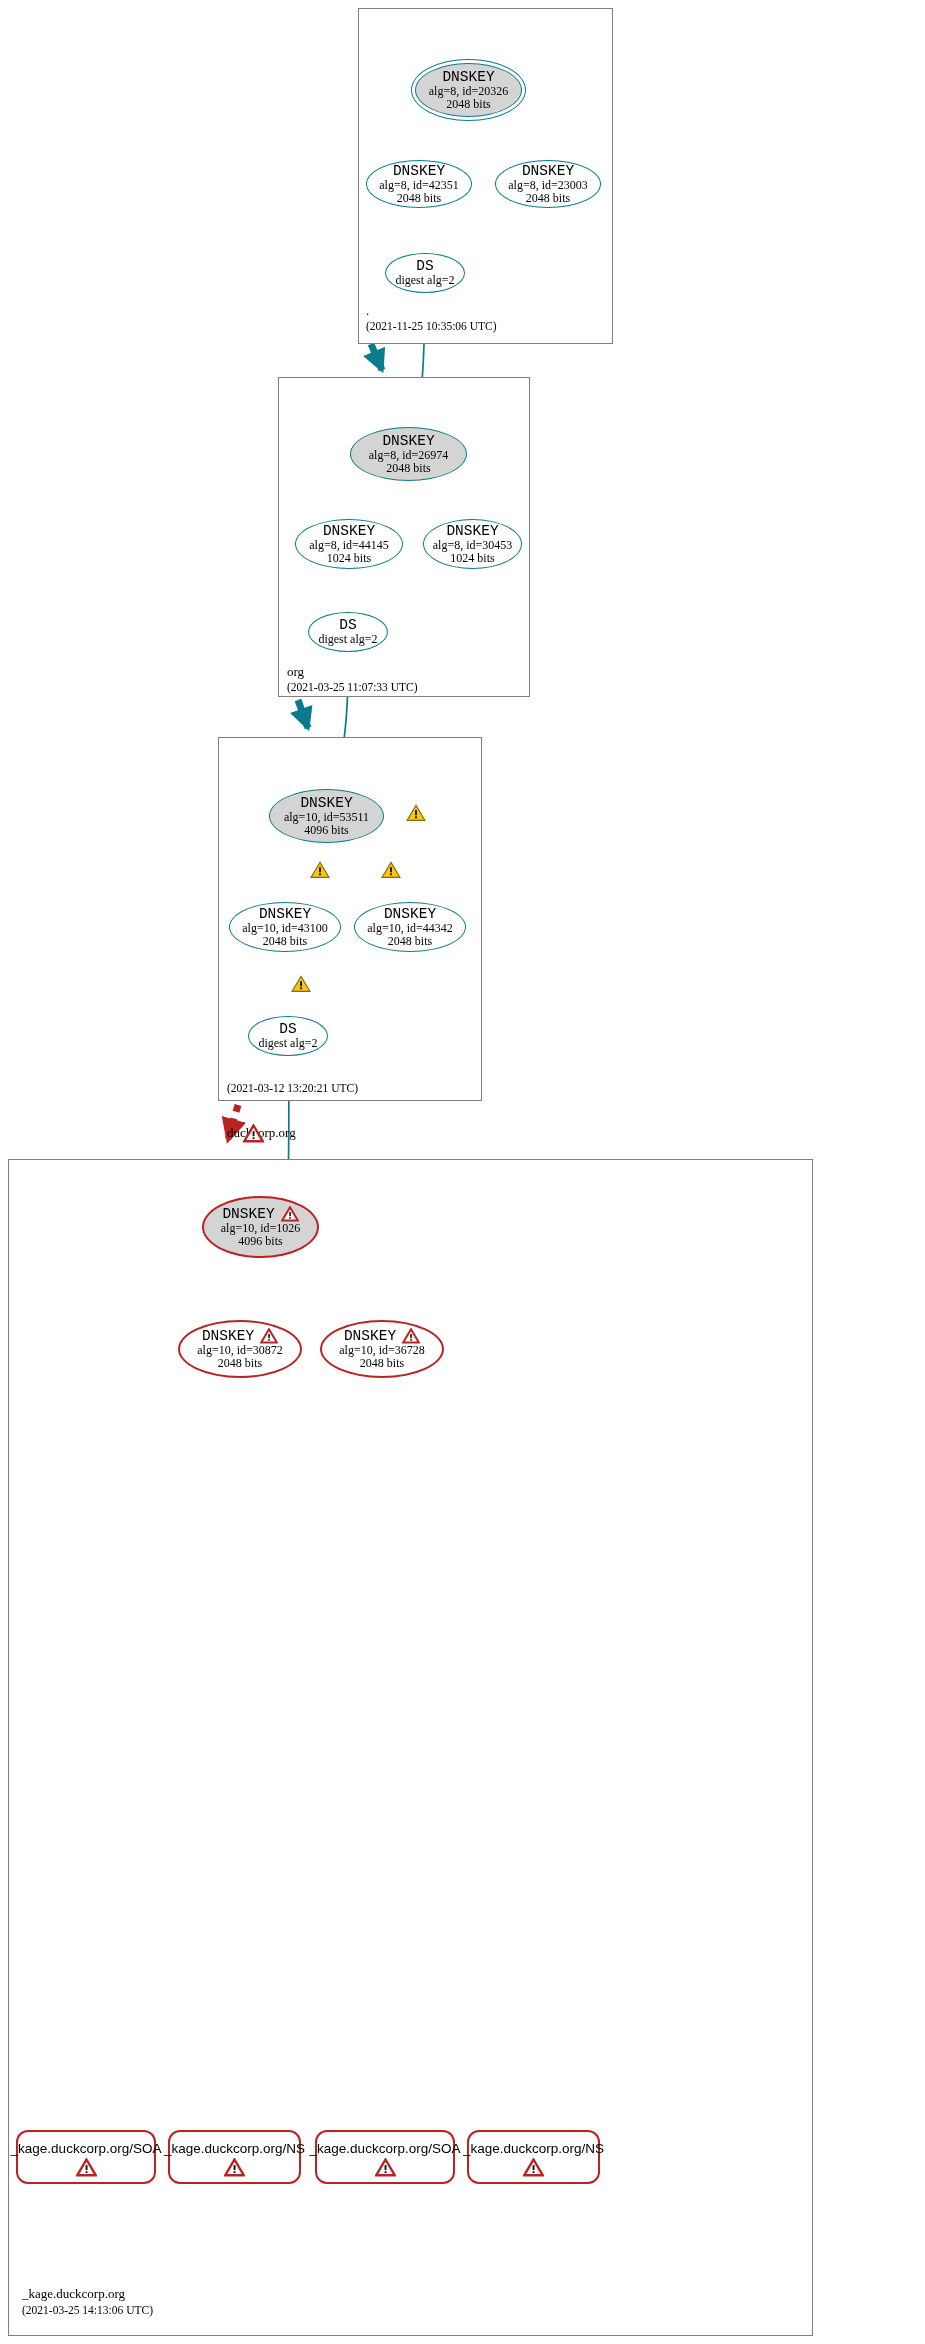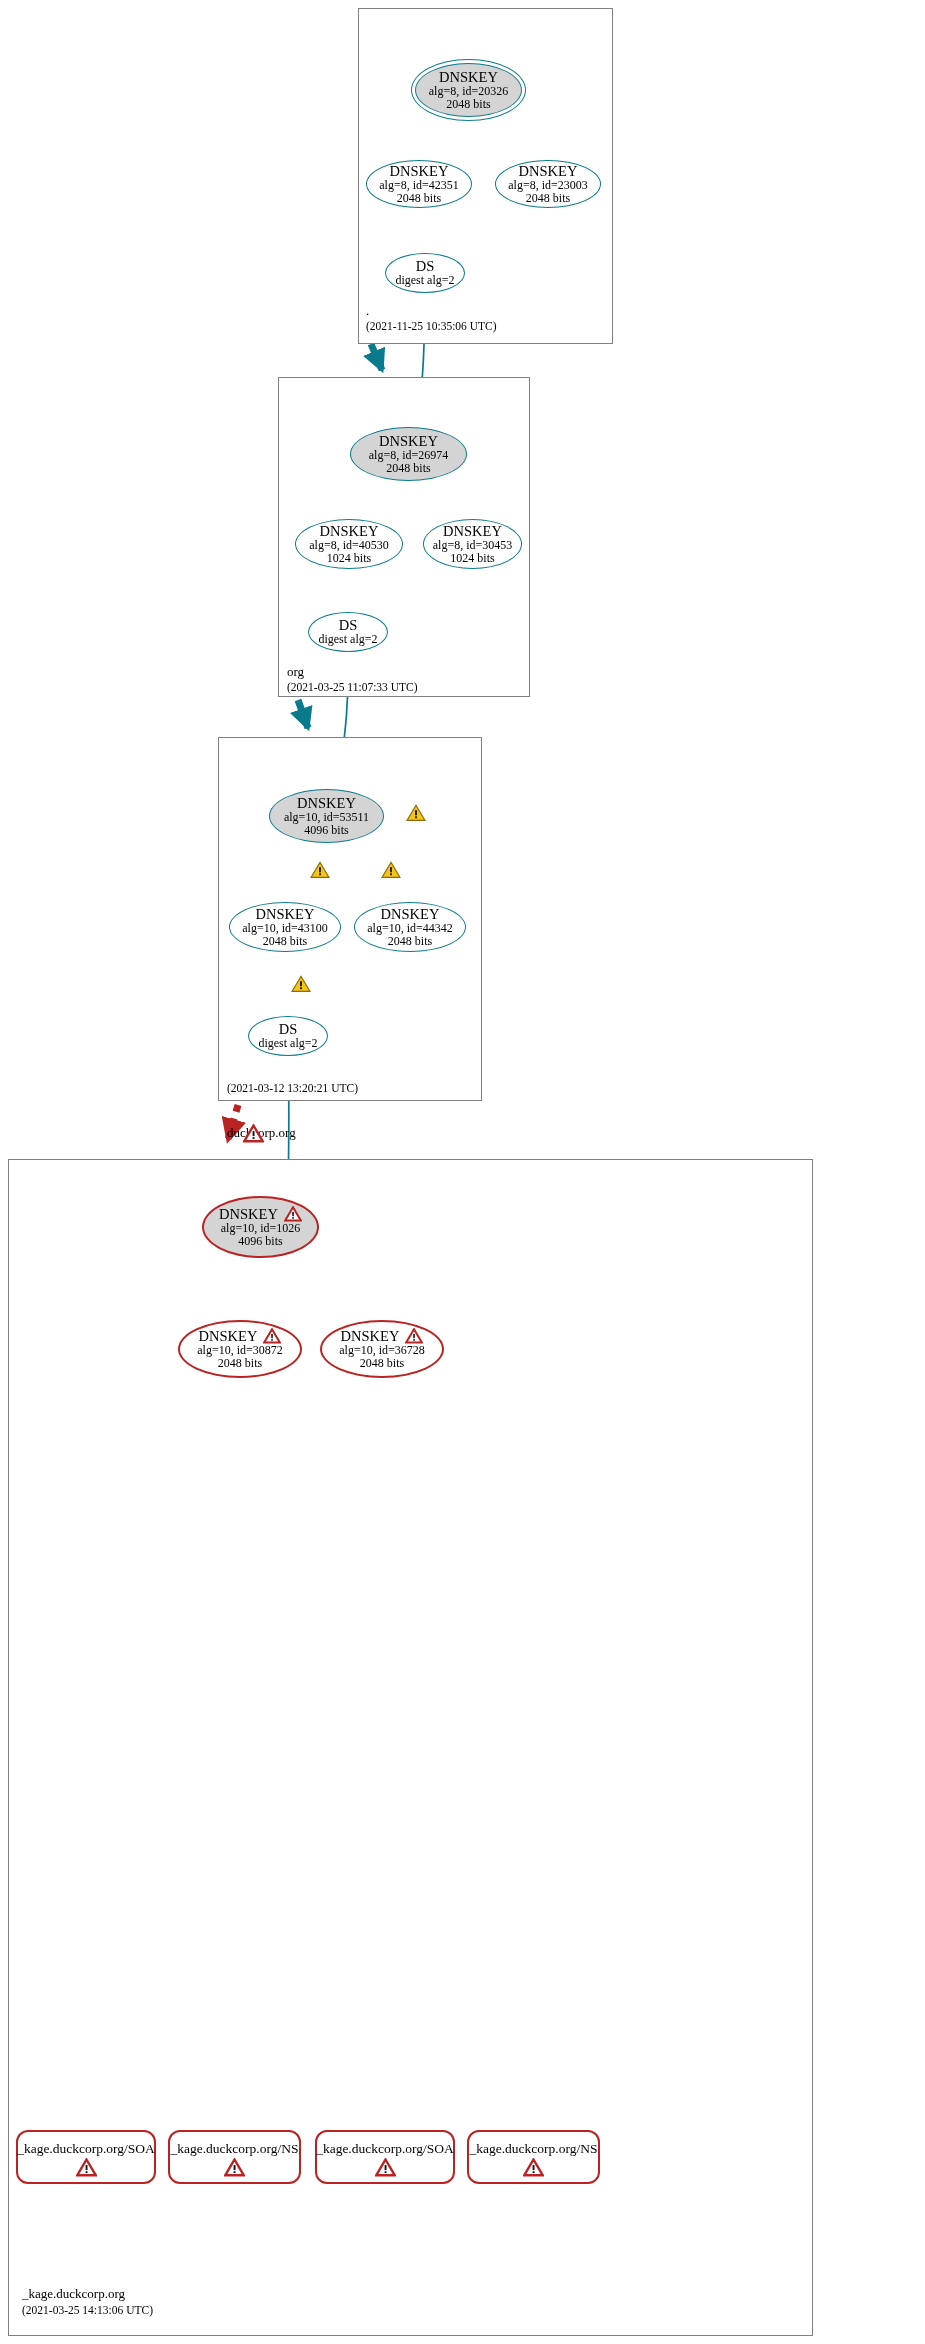--- a/index.html
+++ b/index.html
@@ -53,21 +53,21 @@
     box-sizing: border-box;
     display: flex;
     flex-direction: column;
     align-items: center;
     justify-content: center;
     border-radius: 50%;
     text-align: center;
     color: #000000;
   }
   .node .t1 {
-    font-family: Liberation Serif, serif;
+    font-family: Liberation Mono, monospace;
     font-size: 14.5px;
     line-height: 16px;
     white-space: nowrap;
   }
   .node .t2, .node .t3 {
     font-family: "Liberation Serif", serif;
     font-size: 12px;
     line-height: 13.5px;
     white-space: nowrap;
   }
@@ -102,21 +102,21 @@
     border: 2px solid #bb2222;
     border-radius: 12px;
     background: #ffffff;
     display: flex;
     flex-direction: column;
     align-items: center;
     justify-content: center;
     padding-top: 4px;
   }
   .rrset .label {
-    font-family: Liberation Serif, serif;
+    font-family: Liberation Sans, sans-serif;
     font-size: 13.5px;
     line-height: 16px;
     color: #000000;
     white-space: nowrap;
   }
   
   .badge {
     position: absolute;
     line-height: 0;
   }
@@ -214,21 +214,21 @@
   <div class="zone-label zone-time" style="left:287px; top:680px;text-align:right;">(2021-03-25 11:07:33 UTC)</div>
 
   <div class="node ellipse-teal-fill" style="left:350px; top:427px; width:117px; height:54px;">
     <div class="t1">DNSKEY</div>
     <div class="t2">alg=8, id=26974</div>
     <div class="t3">2048 bits</div>
   </div>
 
   <div class="node ellipse-teal" style="left:295px; top:519px; width:108px; height:50px;">
     <div class="t1">DNSKEY</div>
-    <div class="t2">alg=8, id=40530</div>
+    <div class="t2">alg=8, id=44145</div>
     <div class="t3">1024 bits</div>
   </div>
 
   <div class="node ellipse-teal" style="left:423px; top:519px; width:99px; height:50px;">
     <div class="t1">DNSKEY</div>
     <div class="t2">alg=8, id=30453</div>
     <div class="t3">1024 bits</div>
   </div>
 
   <div class="node ellipse-teal" style="left:308px; top:612px; width:80px; height:40px;">

